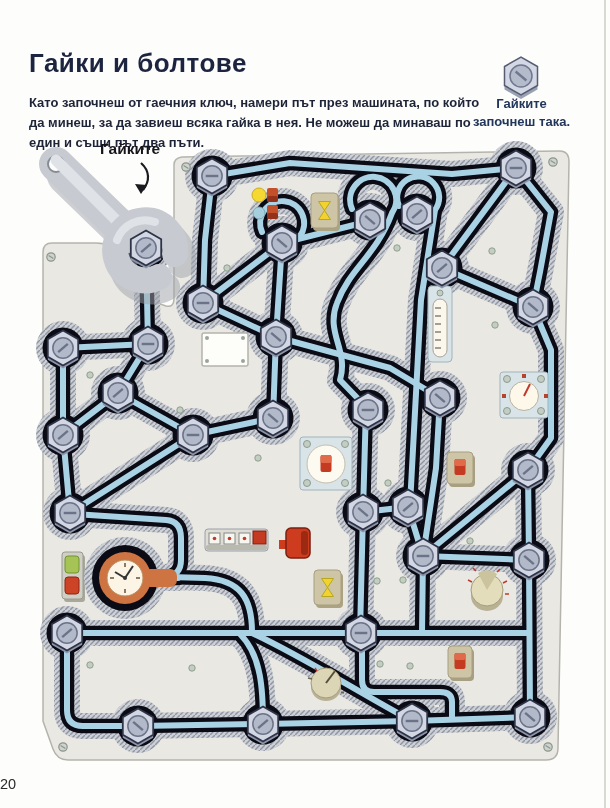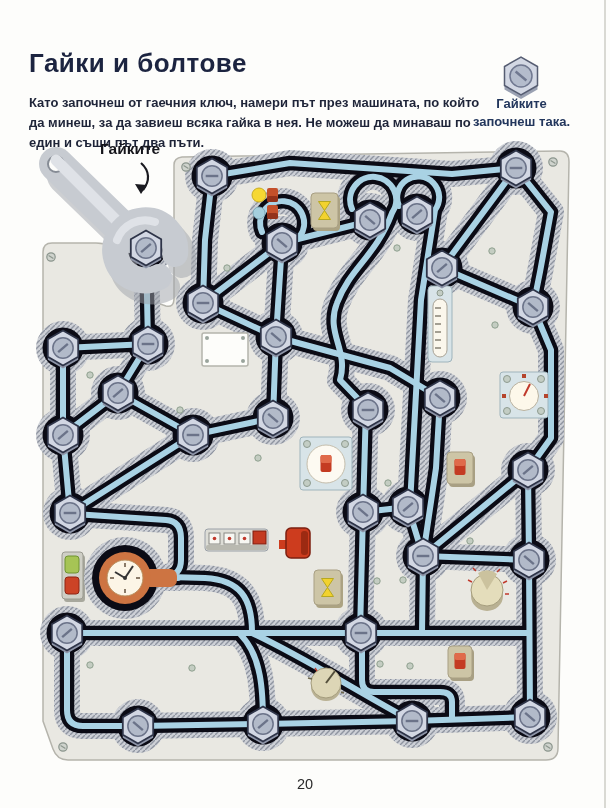--- a/index.html
+++ b/index.html
@@ -7,21 +7,21 @@
         font-family:"Liberation Sans", sans-serif;}
   .title{position:absolute;left:29px;top:48px;font-size:26px;font-weight:bold;
          letter-spacing:.5px;color:var(--c-title,#1c2440);}
   .intro{position:absolute;left:29px;top:93px;width:452px;font-size:13px;line-height:1.52;
          font-weight:bold;color:var(--c-body,#1e2438);}
   .legend-caption{position:absolute;left:444px;top:95px;width:155px;text-align:center;
          font-size:13px;font-weight:bold;line-height:1.35;color:var(--c-caption,#22365c);}
   .legend-caption span{display:block;}
   .start-label{position:absolute;left:100px;top:140px;font-size:15.5px;font-weight:bold;
          color:var(--c-start,#15151b);}
-  .page-number{position:absolute;left:0;top:776px;width:610px;text-align:center;
+  .page-number{position:absolute;left:0;top:776px;width:610px;text-align:left;
          font-size:14.5px;color:var(--c-page,#2a2a2a);}
   .page-edge{position:absolute;left:604px;top:0;width:2px;height:808px;background:#d9d9d3;}
   svg{position:absolute;left:0;top:0;}
 </style>
 </head>
 <body>
 
 <div id="page">
 
   <svg id="art" width="610" height="808" viewBox="0 0 610 808">

